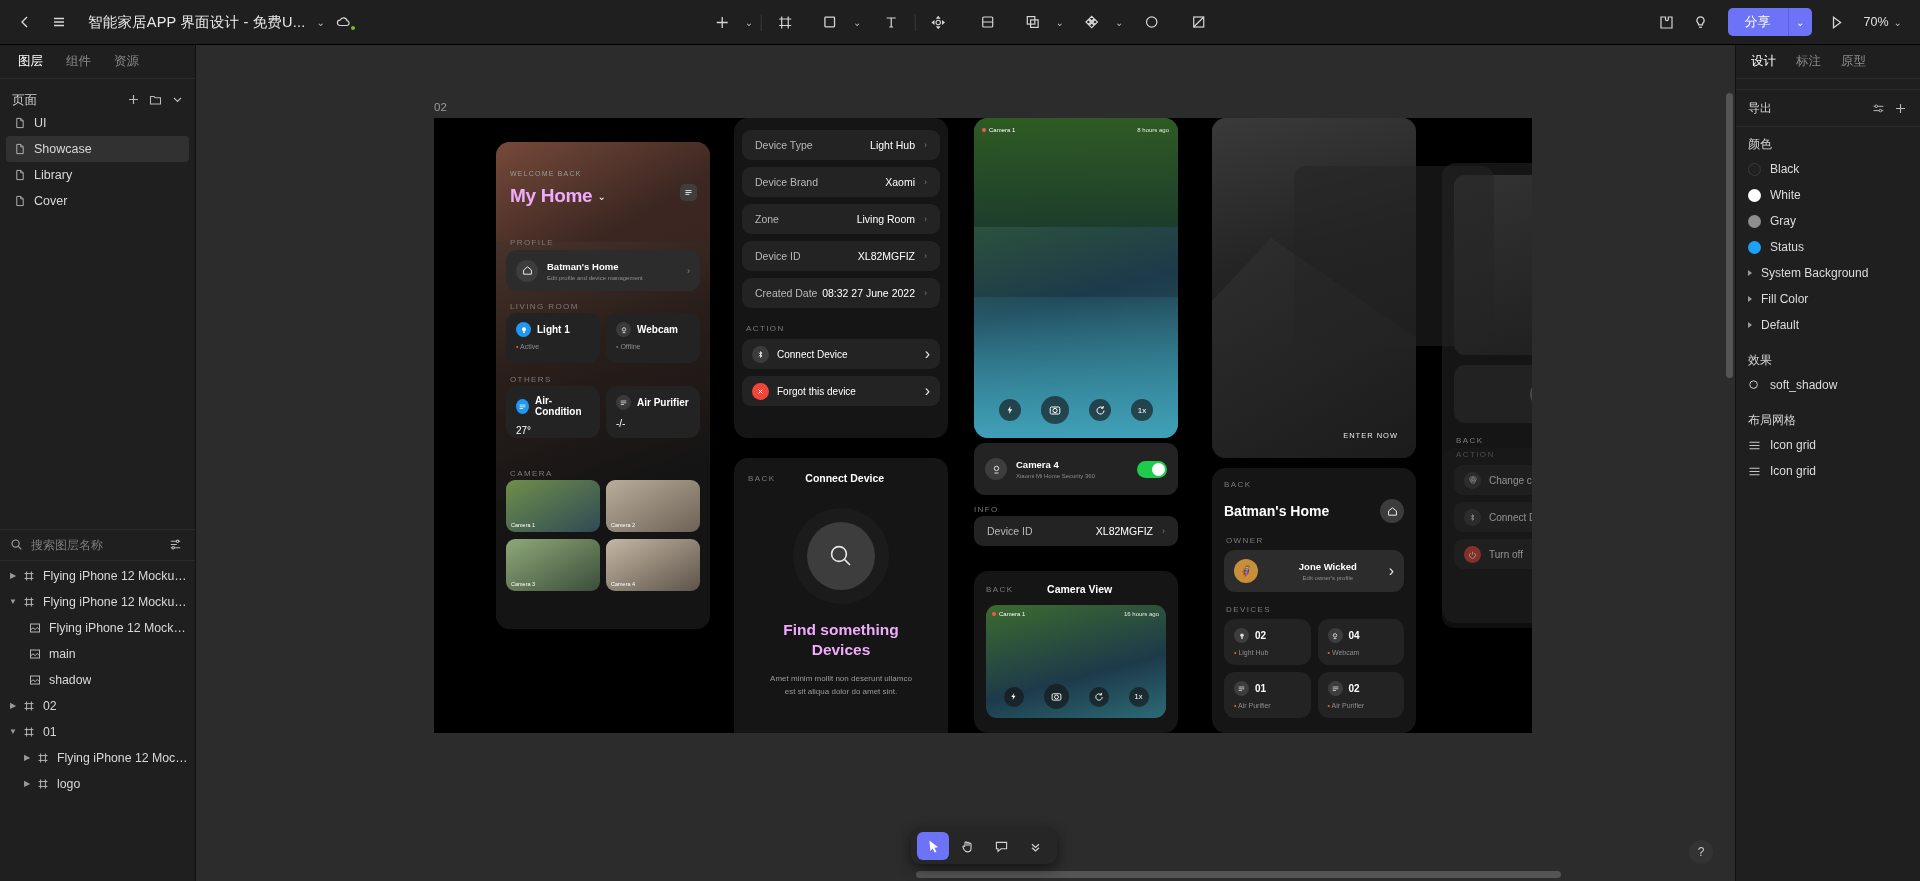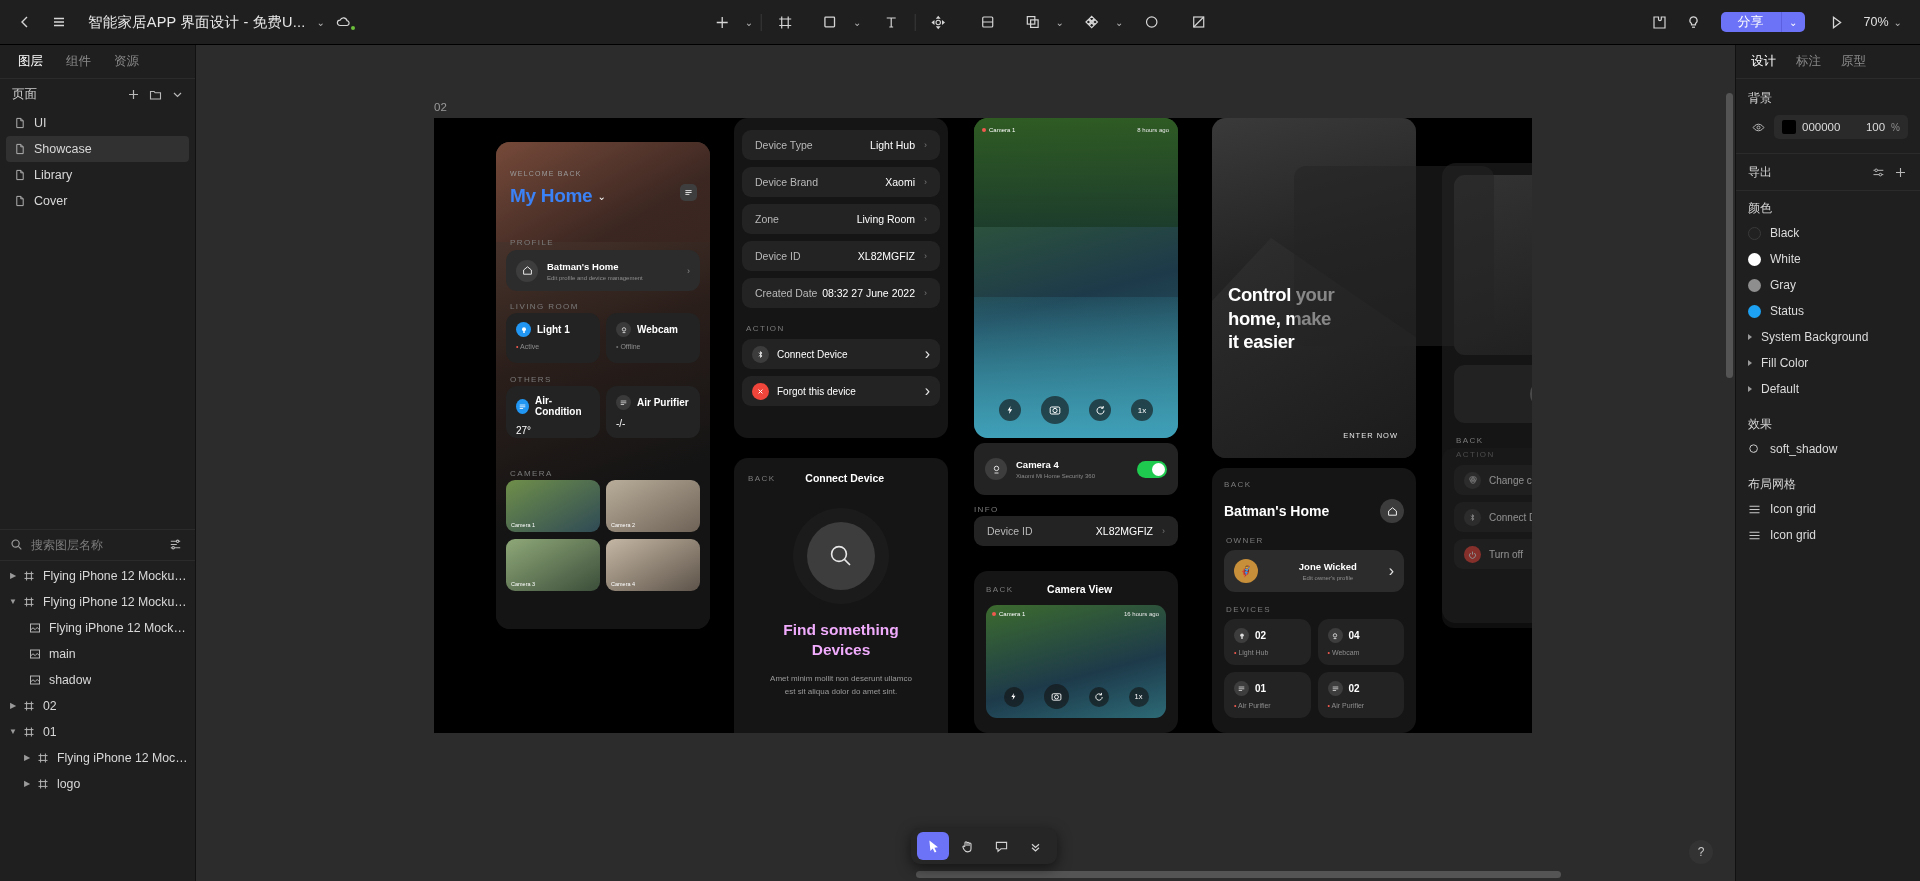--- a/index.html
+++ b/index.html
@@ -35,22 +35,22 @@
   }
   .tb-center {
     position: absolute; left: 50%; transform: translateX(-50%);
     display: flex; align-items: center; gap: 1px;
   }
   .tsep { width: 1px; height: 17px; background: #3a3a3a; margin: 0 7px; }
   .tb-right {
     margin-left: auto; display: flex; align-items: center; gap: 4px; padding-right: 14px;
   }
   .share-btn {
-    display: flex; align-items: center; height: 20px; border-radius: 5px; overflow: hidden;
-    margin: 0 13px 0 8px; cursor: pointer;
+    display: flex; align-items: center; height: 28px; border-radius: 5px; overflow: hidden;
+    margin: 0 6px 0 8px; cursor: pointer;
   }
   .share-main {
     background: #6d73f6; color: #fff; font-size: 13px; padding: 0 17px;
     height: 28px; display: flex; align-items: center; font-weight: 500;
   }
   .share-caret {
     background: #6d73f6; color: #fff; width: 24px; height: 28px;
     display: flex; align-items: center; justify-content: center; font-size: 10px;
     border-left: 1px solid #5a60e0;
   }
@@ -67,21 +67,21 @@
     width: 196px; flex: 0 0 196px; background: #1f1f1f; display: flex; flex-direction: column;
     border-right: 1px solid #111; position: relative;
   }
   .lp-tabs { display: flex; height: 33px; align-items: center; padding: 0 8px; gap: 3px; }
   .lp-tab {
     font-size: 12.5px; color: #8b8b8b; padding: 4px 10px; cursor: pointer; border-radius: 4px;
   }
   .lp-tab.active { color: #ffffff; }
   .lp-div { height: 1px; background: #2b2b2b; }
   .pages-head {
-    display: flex; align-items: center; height: 30px; padding: 0 8px 0 12px;
+    display: flex; align-items: flex-end; height: 30px; padding: 0 8px 0 12px;
   }
   .pages-title { font-size: 12.5px; color: #cfcfcf; }
   .pages-actions { margin-left: auto; display: flex; align-items: center; gap: 2px; }
   .mini-icon {
     width: 20px; height: 20px; display: flex; align-items: center; justify-content: center;
     color: #b9b9b9; cursor: pointer; border-radius: 3px;
   }
   .page-list { padding: 1px 6px 4px 6px; }
   .page-item {
     display: flex; align-items: center; gap: 8px; height: 26px; padding: 0 8px;
@@ -145,21 +145,21 @@
   .row-card .chev { color: #7a7a7a; font-size: 9px; margin-left: 9px; }
   .sec-label { font-size: 8px; letter-spacing: 1.4px; color: #7c7c7c; }
 
   .mini-circle {
     width: 22px; height: 22px; border-radius: 50%; display: flex;
     align-items: center; justify-content: center; font-size: 10px;
   }
 
   
   .home-head { font-size: 7px; letter-spacing: 1.2px; color: #9b9b9b; }
-  .home-title { font-size: 19px; font-weight: 700; color: #3b82f6; letter-spacing: -.3px; }
+  .home-title { font-size: 19px; font-weight: 700; color: #f0abfc; letter-spacing: -.3px; }
   .tile {
     background: #232323; border-radius: 11px; padding: 9px 10px; position: relative;
   }
   .tile-name { font-size: 10px; color: #fff; font-weight: 600; }
   .tile-sub { font-size: 7px; color: #8d8d8d; margin-top: 6px; }
 
   
   .dock {
     position: absolute; left: 715px; bottom: 17px; height: 36px; background: #262626;
     border-radius: 9px; display: flex; align-items: center; padding: 0 6px; gap: 2px;
@@ -800,25 +800,20 @@
                   </svg>
               </span>
               <span style="width:20px;height:20px;border-radius:50%;background:rgba(20,20,20,.62);display:flex;align-items:center;justify-content:center;font-size:7.5px;color:#fff;">1x</span>
             </div>
           </div>
         </div>
 
         <div class="screen" style="left:778px; top:0px; width:204px; height:340px; border-radius:14px; overflow:hidden; background:#1c1c1c;">
           <div style="position:absolute;inset:0;background:linear-gradient(165deg,#3a3a3a 0%,#242424 40%,#171717 80%);"></div>
           <div style="position:absolute;left:-10px;top:120px;width:230px;height:230px;background:linear-gradient(150deg,#2f2f2f,#1a1a1a);clip-path:polygon(30% 0,100% 48%,100% 100%,0 100%,0 32%);"></div>
-          <div style="position:absolute;left:16px;top:165px;font-size:18.5px;font-weight:700;color:#fff;line-height:1.28;letter-spacing:-.4px;">
-            <div>Control your</div>
-            <div>home, make</div>
-            <div>it easier</div>
-          </div>
           <div style="position:absolute;right:18px;bottom:18px;font-size:7.5px;letter-spacing:1px;color:#e6e6e6;">ENTER NOW</div>
         </div>
 
         <div class="screen" style="left:778px; top:350px; width:204px; height:265px; background:#151515; border-radius:14px; padding:12px;">
           <div class="sec-label" style="margin-bottom:10px;">BACK</div>
           <div style="display:flex;align-items:center;">
             <span style="font-size:14px;font-weight:700;color:#fff;flex:1;">Batman's Home</span>
             <span style="width:24px;height:24px;border-radius:50%;background:#3c3c3c;display:flex;align-items:center;justify-content:center;">
               <svg width="11" height="11" viewBox="0 0 11 11" fill="none" stroke="#eee" stroke-width="1">
                   <path d="M1.6 5 5.5 1.8 9.4 5v4.2H1.6z"></path>
@@ -958,37 +953,20 @@
 
     <div class="rightpanel">
       <div class="rp-tabs">
         <div class="rp-tab active">设计</div>
         <div class="rp-tab">标注</div>
         <div class="rp-tab">原型</div>
       </div>
       <div class="lp-div"></div>
 
 
-      <div class="rp-sec" style="padding-top:11px;">
-        <div class="rp-sec-title">背景</div>
-        <div style="display:flex;align-items:center;margin-top:8px;">
-          <span class="mini-icon">
-            <svg width="13" height="13" viewBox="0 0 13 13" fill="none" stroke="currentColor" stroke-width="1">
-                <path d="M1.2 6.5S3.2 3.2 6.5 3.2s5.3 3.3 5.3 3.3-2 3.3-5.3 3.3S1.2 6.5 1.2 6.5z"></path>
-                <circle cx="6.5" cy="6.5" r="1.5"></circle>
-              </svg>
-          </span>
-          <div class="color-row">
-            <span class="swatch" style="background:#000;"></span>
-            <span class="hexval">000000</span>
-            <span class="opval">100</span>
-            <span class="pct">%</span>
-          </div>
-        </div>
-      </div>
 
       <div class="rp-div"></div>
 
       <div class="rp-head-row">
         <span class="t">导出</span>
         <div class="acts">
           <span class="mini-icon">
             <svg width="13" height="13" viewBox="0 0 13 13" fill="none" stroke="currentColor" stroke-width="1">
                 <path d="M1.5 4.3h9.8M1.5 8.6h9.8"></path>
                 <circle cx="4.2" cy="4.3" r="1.3" fill="#1f1f1f"></circle>

